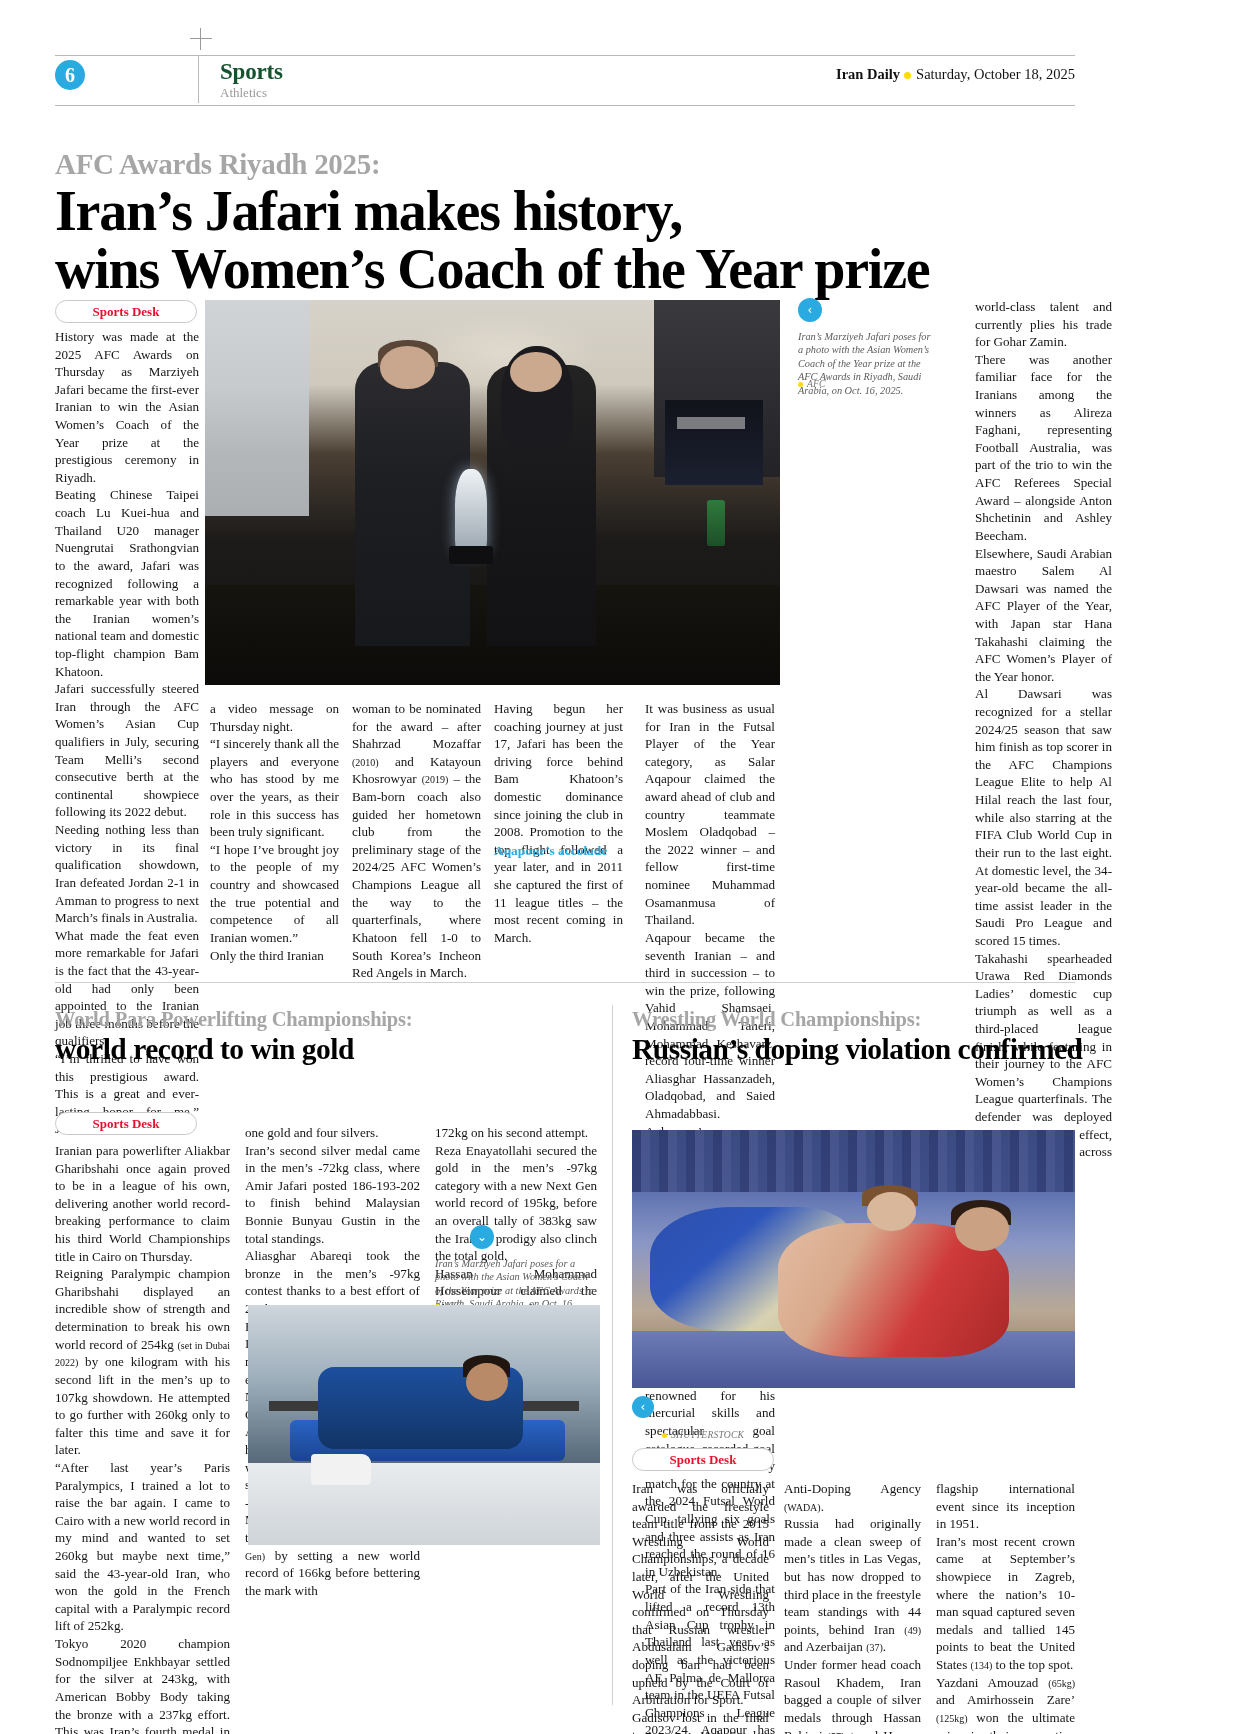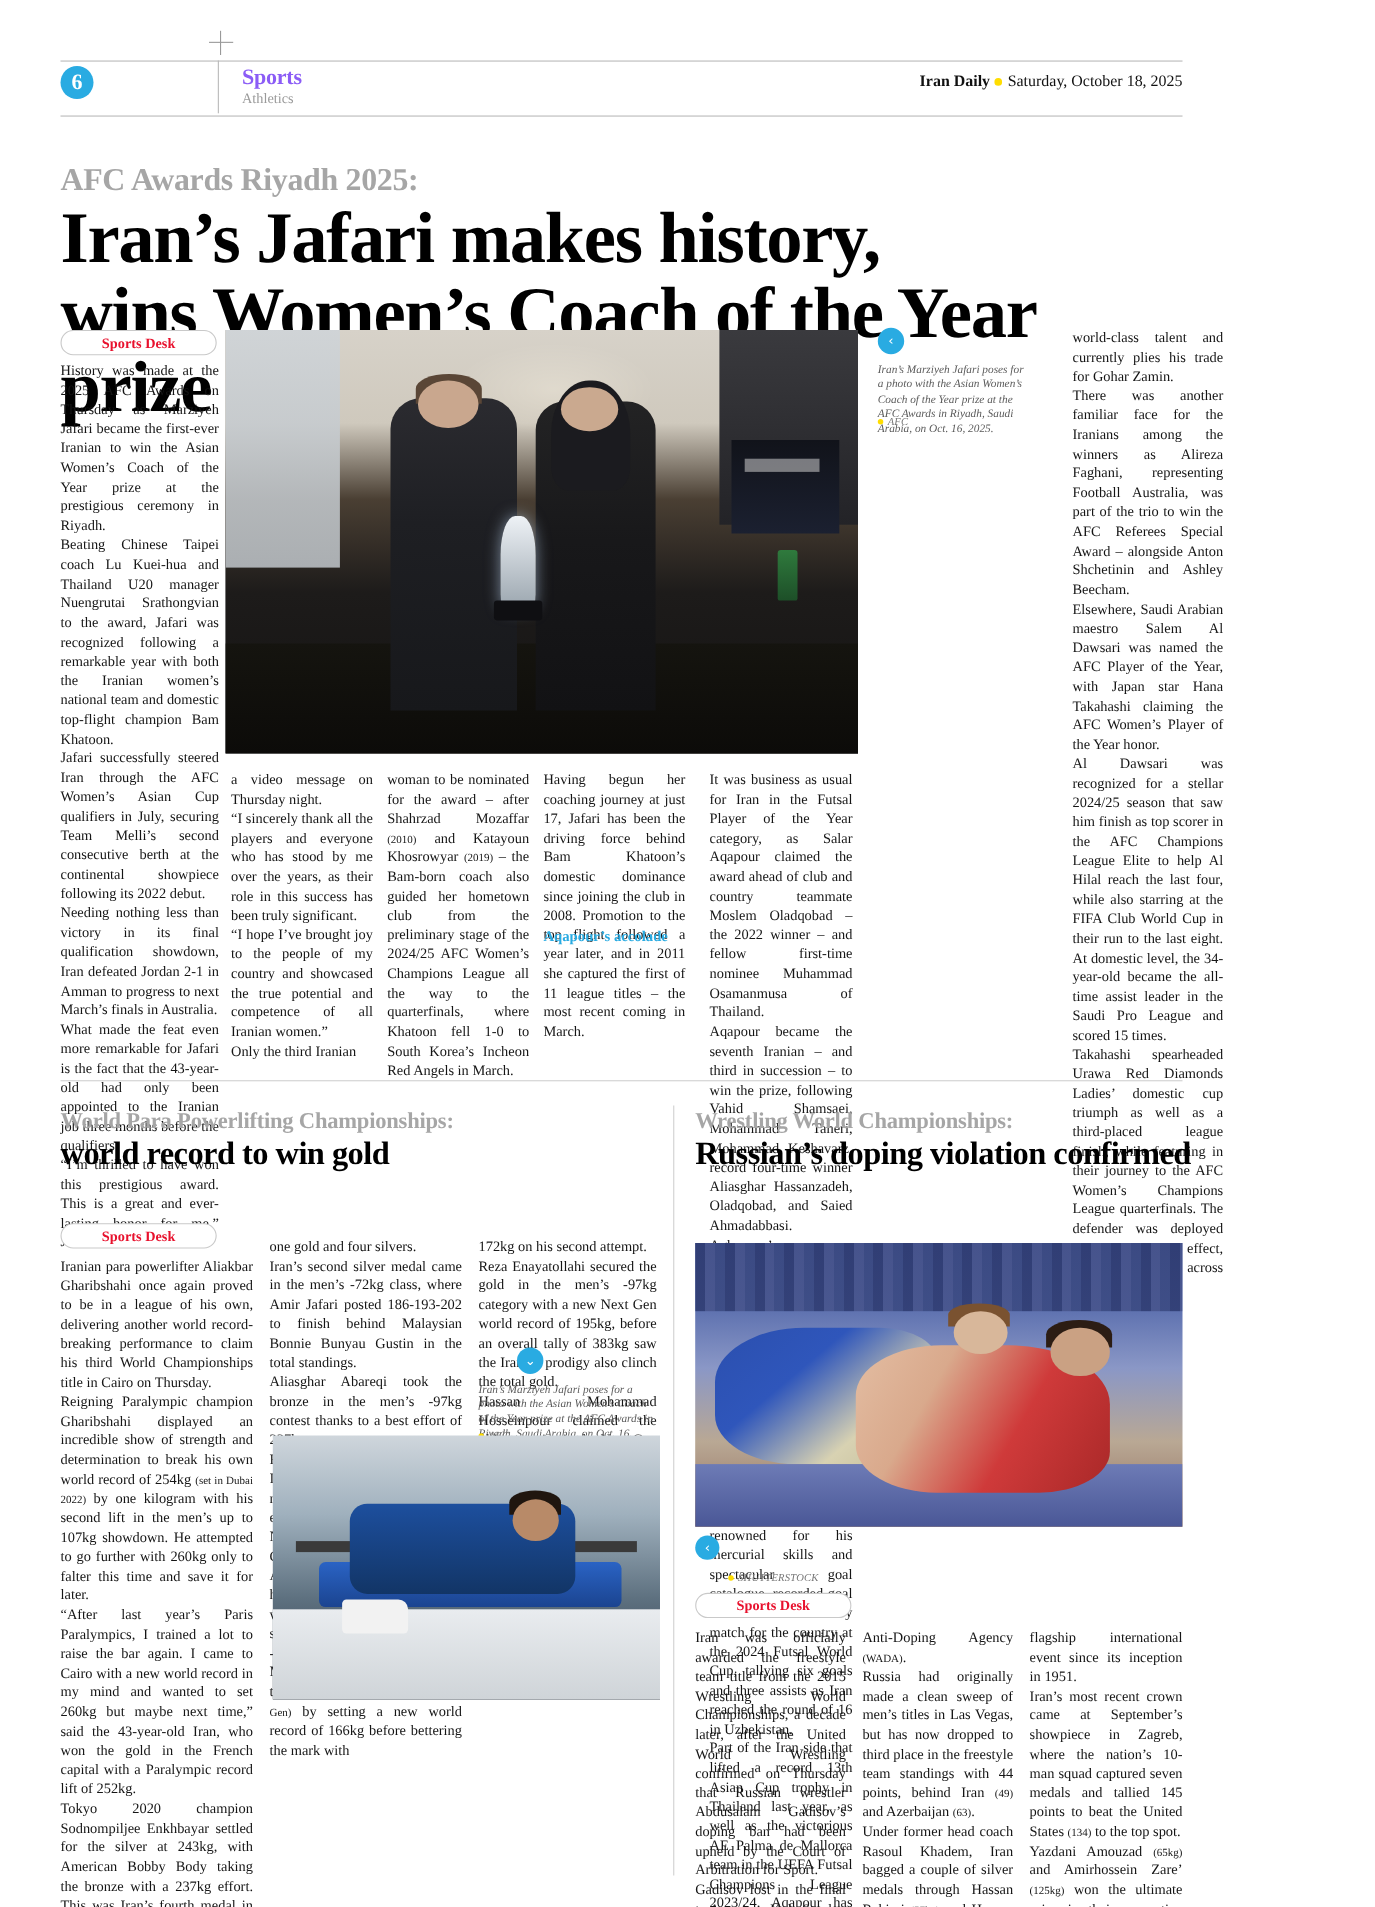--- a/index.html
+++ b/index.html
@@ -30,21 +30,21 @@
     background:#29abe2; color:#fff;
     font-family:"Liberation Serif", serif;
     font-weight:bold; font-size:20px;
     display:flex; align-items:center; justify-content:center;
     line-height:1;
   }
   .hdr-divider { position:absolute; left:143px; top:-1px; width:1px; height:48px; background:#b9b9b9; }
   .hdr-sec { position:absolute; left:165px; top:4px; }
   .hdr-sec .sec-title {
     font-family:"Liberation Serif", serif;
-    font-weight:bold; font-size:20px; letter-spacing:-0.2px; color:#8b5cf6;
+    font-weight:bold; font-size:23px; letter-spacing:-0.2px; color:#14532d;
     line-height:1.05;
   }
   .hdr-sec .sec-sub {
     font-family:"Liberation Serif", serif;
     font-size:13px; color:#9a9a9a; margin-top:2px; line-height:1;
   }
   .hdr-right {
     position:absolute; right:0px; top:10px;
     font-family:"Liberation Serif", serif; font-size:14.5px; color:#111;
     white-space:nowrap;
@@ -58,21 +58,21 @@
 
   
   .kicker {
     position:absolute; left:55px; top:148px;
     font-family:"Liberation Serif", serif; font-weight:bold;
     font-size:29px; color:#a6a6a6; letter-spacing:-0.3px;
   }
   .headline {
     position:absolute; left:55px; top:183px; width:1020px;
     font-family:"Liberation Serif", serif; font-weight:bold;
-    font-size:66px; line-height:1.03; color:#000; letter-spacing:-1.2px;
+    font-size:56px; line-height:1.03; color:#000; letter-spacing:-1.2px;
   }
 
   
   .pill {
     border:1px solid #c9c9c9; border-radius:14px;
     height:21px; line-height:21px; text-align:center;
     color:#e8112d; font-weight:bold; font-size:13px;
     font-family:"Liberation Serif", serif;
     background:#fff;
   }
@@ -393,21 +393,21 @@
 
   <div class="pill" style="position:absolute; left:632px; top:1448px; width:140px;">Sports Desk</div>
 
   <div class="col" style="left:632px; top:1480px; width:137px;">
     <p style="white-space:pre-line;">Iran was officially awarded the freestyle team title from the 2015 Wrestling World Championships, a decade later, after the United World Wrestling confirmed on Thursday that Russian wrestler Abdusalam Gadisov’s doping ban had been upheld by the Court of Arbitration for Sport.
 Gadisov lost in the final to American Kyle Snyder, settling for silver in the 97kg class in Las Vegas, but was later stripped of his medal and handed a four-year ban after testing positive for prohibited substances, as confirmed by the World</p>
   </div>
 
   <div class="col" style="left:784px; top:1480px; width:137px;">
     <p><span>Anti-Doping Agency </span><span class="sm">(WADA)</span><span style="white-space:pre-line;">.
-Russia had originally made a clean sweep of men’s titles in Las Vegas, but has now dropped to third place in the freestyle team standings with 44 points, behind Iran </span><span class="sm">(49)</span><span> and Azerbaijan </span><span class="sm">(63)</span><span style="white-space:pre-line;">.
+Russia had originally made a clean sweep of men’s titles in Las Vegas, but has now dropped to third place in the freestyle team standings with 44 points, behind Iran </span><span class="sm">(49)</span><span> and Azerbaijan </span><span class="sm">(37)</span><span style="white-space:pre-line;">.
 Under former head coach Rasoul Khadem, Iran bagged a couple of silver medals through Hassan Rahimi </span><span class="sm">(57kg)</span><span> and Hassan Yazdani </span></p>
   </div>
 
   <div class="col" style="left:936px; top:1480px; width:139px;">
     <p><span style="white-space:pre-line;">flagship international event since its inception in 1951.
 Iran’s most recent crown came at September’s showpiece in Zagreb, where the nation’s 10-man squad captured seven medals and tallied 145 points to beat the United States </span><span class="sm">(134)</span><span style="white-space:pre-line;"> to the top spot.
 Yazdani Amouzad </span><span class="sm">(65kg)</span><span> and Amirhossein Zare’ </span><span class="sm">(125kg)</span><span> won the ultimate prize in their respective weight classes, while Ahmad Mohammadnejad Javan </span></p>
   </div>
 
 </div>

